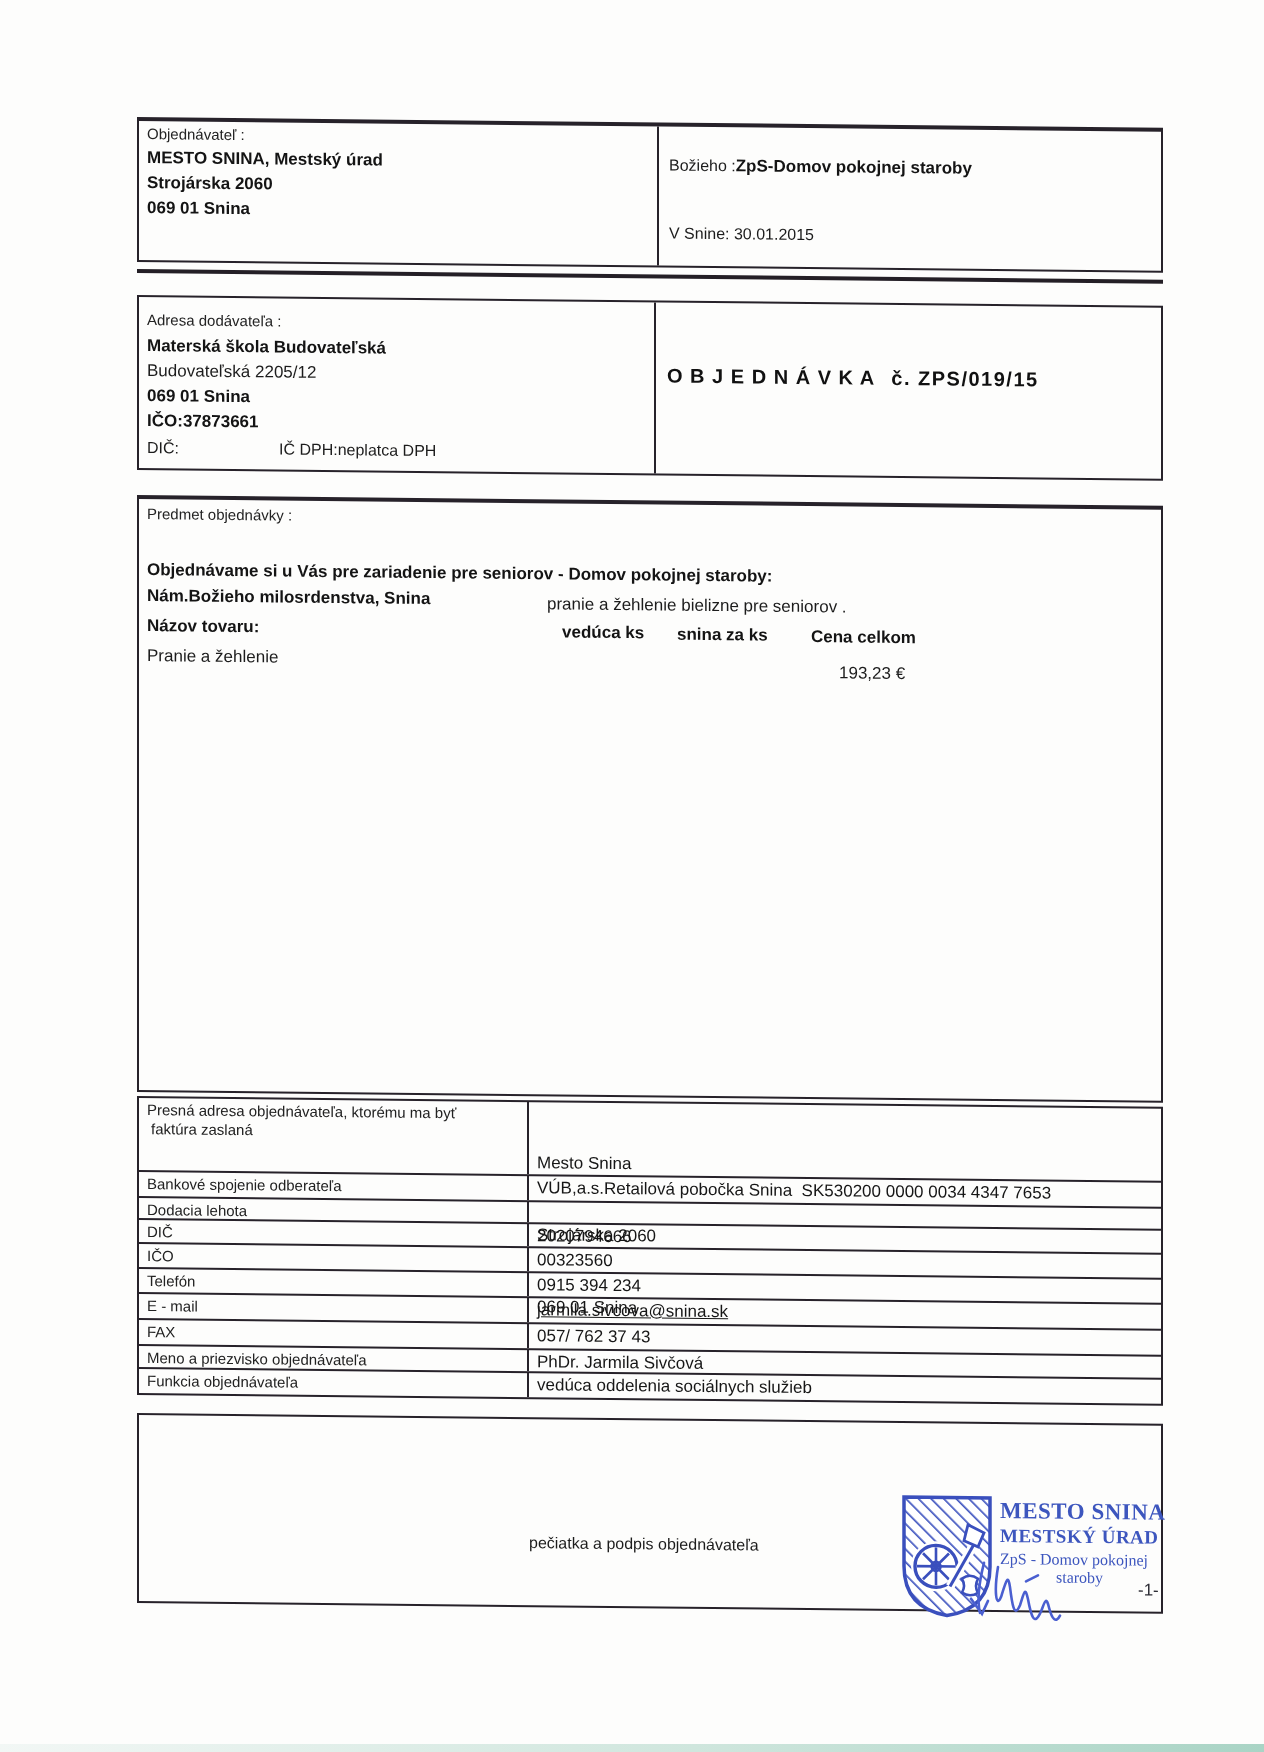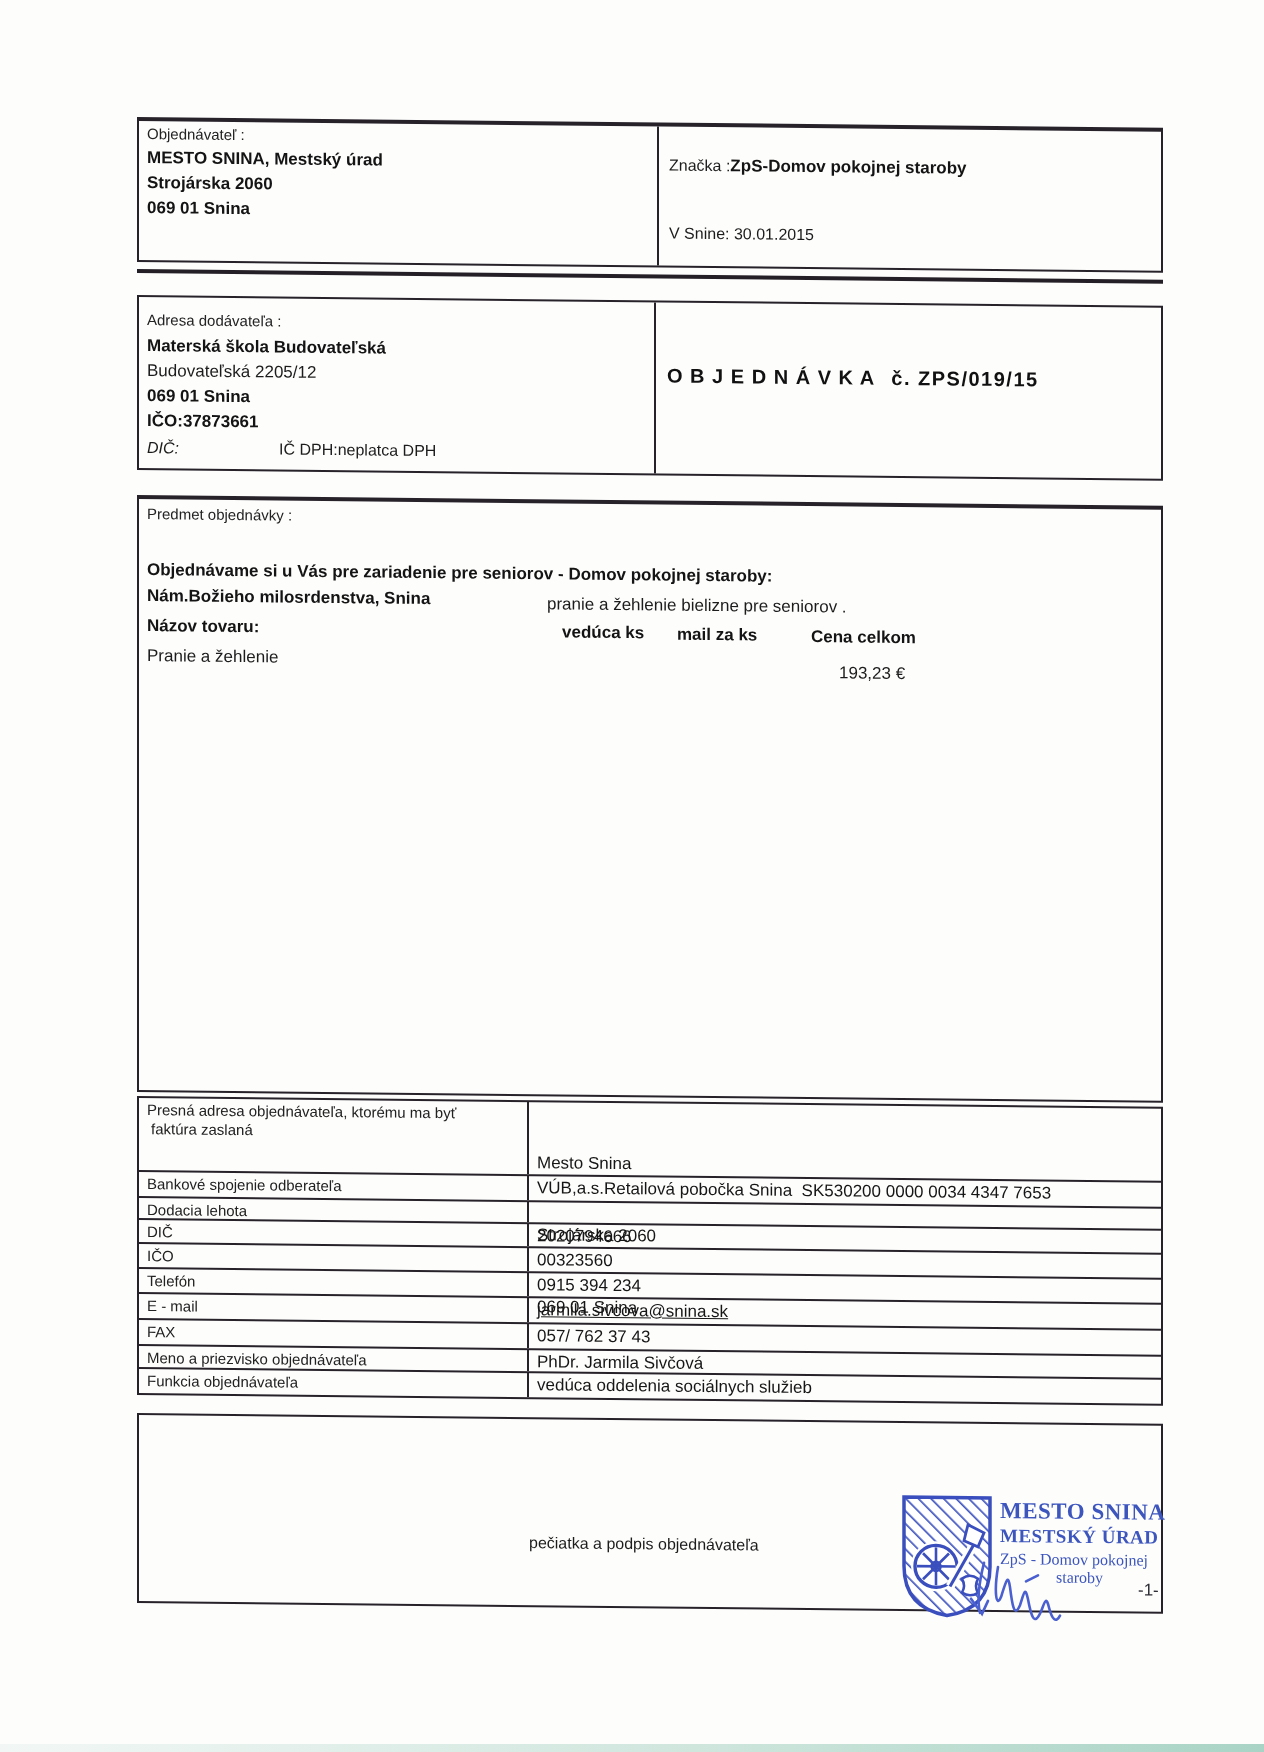--- a/index.html
+++ b/index.html
@@ -39,49 +39,49 @@
 
 <div class="sheet">
 
   <div class="box" style="left:137px; top:117px; width:1026px; height:145px; border-top-width:4px;">
     <div class="vdiv" style="left:518px;"></div>
     <div class="abs lbl" style="left:8px; top:4px;">Objednávateľ :</div>
     <div class="abs b17" style="left:8px; top:24px;">MESTO SNINA, Mestský úrad</div>
     <div class="abs b17" style="left:8px; top:49px;">Strojárska 2060</div>
     <div class="abs b17" style="left:8px; top:74px;">069 01 Snina</div>
     <div class="abs" style="left:530px; top:26px;">
-      <span class="r16">Značka :</span><span class="b17">ZpS-Domov pokojnej staroby</span>
+      <span class="r16">Božieho :</span><span class="b17">ZpS-Domov pokojnej staroby</span>
     </div>
     <div class="abs r16" style="left:530px; top:98px;">V Snine: 30.01.2015</div>
   </div>
 
   <div class="hrule" style="left:137px; top:269px; width:1026px;"></div>
 
   <div class="box" style="left:137px; top:295px; width:1026px; height:175px;">
     <div class="vdiv" style="left:515px;"></div>
     <div class="abs lbl" style="left:8px; top:14px;">Adresa dodávateľa :</div>
     <div class="abs b17" style="left:8px; top:36px;">Materská škola Budovateľská</div>
     <div class="abs r17" style="left:8px; top:61px;">Budovateľská 2205/12</div>
     <div class="abs b17" style="left:8px; top:86px;">069 01 Snina</div>
     <div class="abs b17" style="left:8px; top:111px;">IČO:37873661</div>
-    <div class="abs r16" style="left:8px; top:142px;font-style:italic;">DIČ:</div>
+    <div class="abs r16" style="left:8px; top:142px;">DIČ:</div>
     <div class="abs r16" style="left:140px; top:142px;">IČ DPH:neplatca DPH</div>
     <div class="abs order-title" style="left:528px; top:62px;">
       <span>O B J E D N Á V K A</span><span class="order-no">č. ZPS/019/15</span>
     </div>
   </div>
 
   <div class="box" style="left:137px; top:495px; width:1026px; height:597px; border-top-width:4px;">
     <div class="abs lbl" style="left:8px; top:6px;">Predmet objednávky :</div>
     <div class="abs b17" style="left:8px; top:58px;">Objednávame si u Vás pre zariadenie pre seniorov - Domov pokojnej staroby:</div>
     <div class="abs b17" style="left:8px; top:84px;">Nám.Božieho milosrdenstva, Snina</div>
     <div class="abs r17" style="left:408px; top:88px;">pranie a žehlenie bielizne pre seniorov .</div>
     <div class="abs b17" style="left:8px; top:114px;">Názov tovaru:</div>
     <div class="abs b17" style="left:423px; top:116px;">vedúca ks</div>
-    <div class="abs b17" style="left:538px; top:117px;">mail za ks</div>
+    <div class="abs b17" style="left:538px; top:117px;">snina za ks</div>
     <div class="abs b17" style="left:672px; top:118px;">Cena celkom</div>
     <div class="abs r17" style="left:8px; top:144px;">Pranie a žehlenie</div>
     <div class="abs r17" style="left:700px; top:154px;">193,23 €</div>
   </div>
 
   <div class="box" style="left:137px; top:1096px; width:1026px;">
     <div class="trow" style="height:72px;">
       <div class="tlabel">
         <div>Presná adresa objednávateľa, ktorému ma byť</div>
         <div style="padding-left:4px;">faktúra zaslaná</div>

